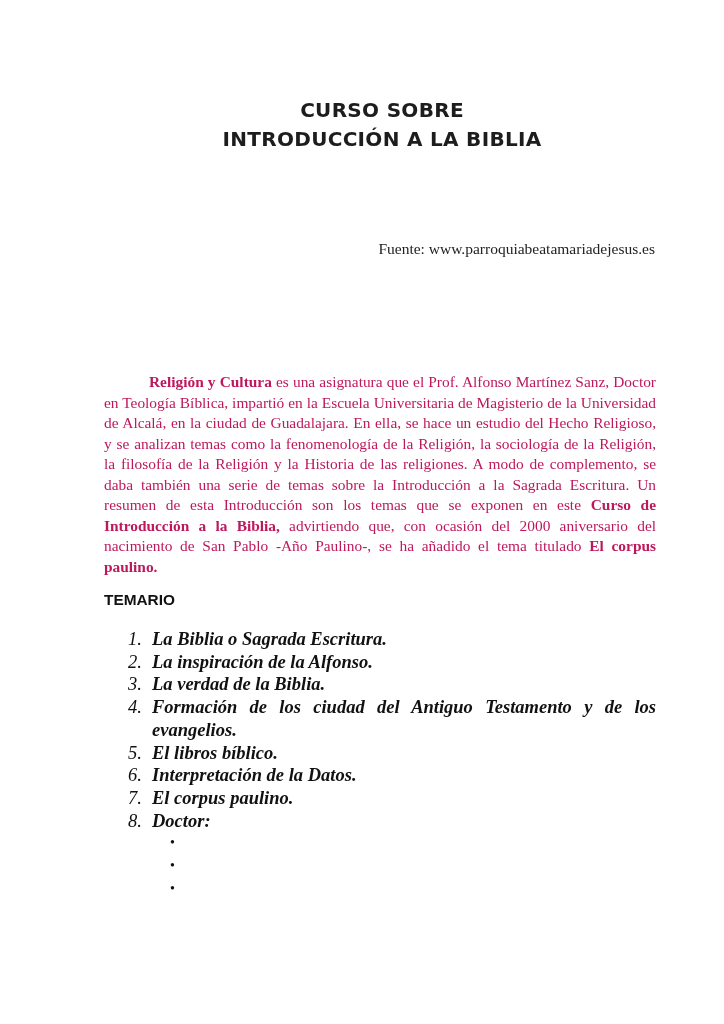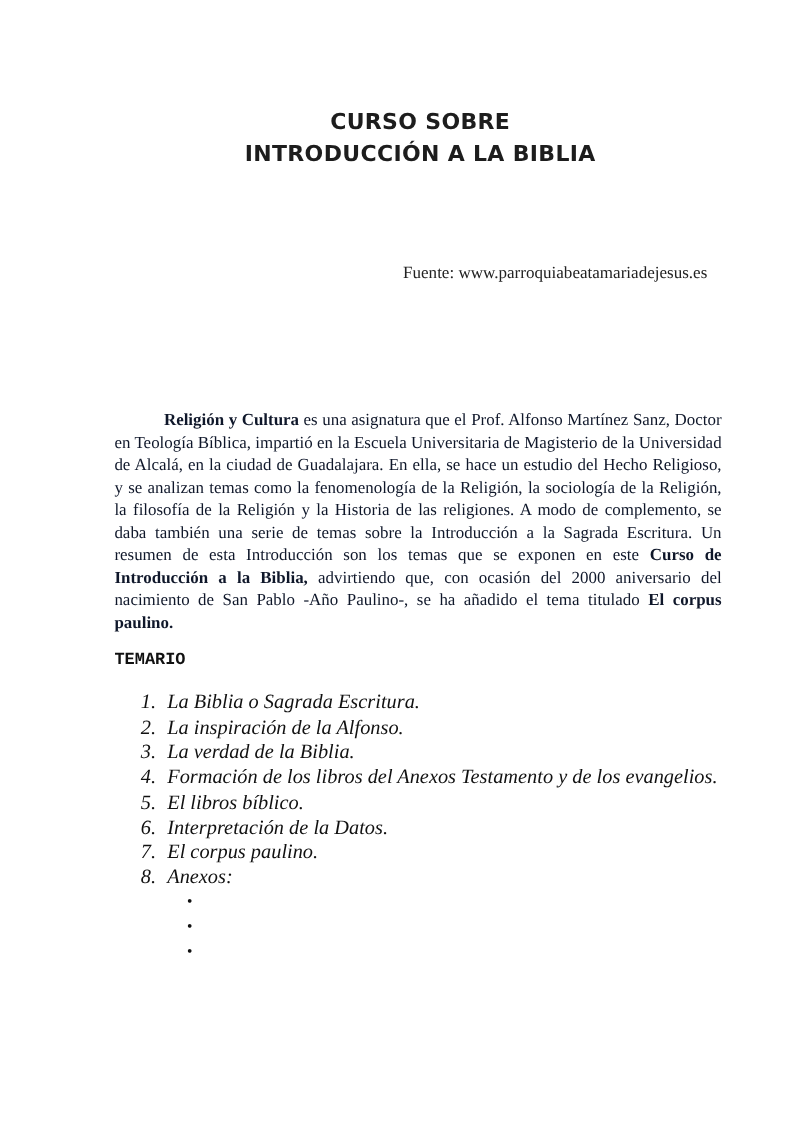--- a/index.html
+++ b/index.html
@@ -5,42 +5,42 @@
     html, body { margin: 0; padding: 0; background: #ffffff; }
     body { width: 724px; height: 1024px; position: relative; overflow: hidden; color: #1a1a1a; }
     .title {
       position: absolute; left: 0; width: 764px; top: 96px;
       text-align: center;
       font-family: "DejaVu Sans", sans-serif; font-weight: bold;
       font-size: 20px; line-height: 29px; letter-spacing: 0.3px; color: #1d1d1d;
     }
     .title div { white-space: nowrap; }
     .source {
-      position: absolute; right: 81px; top: 238px; text-align: right;
+      position: absolute; right: 69px; top: 238px; text-align: right;
       font-family: "Liberation Serif", serif; font-size: 15.5px; line-height: 22px; color: #222;
     }
     .source div { white-space: nowrap; }
     .intro {
       position: absolute; left: 104px; width: 552px; top: 372px;
       font-family: "Liberation Serif", serif; font-size: 15.4px; line-height: 20.5px;
-      text-align: justify; color: #0f172a;
+      text-align: justify; color: #be185d;
     }
     .intro .indent { display: inline-block; width: 45px; }
     .intro b { font-weight: bold; }
     .temario-heading {
       position: absolute; left: 104px; top: 591px;
-      font-family: Liberation Mono, monospace; font-weight: bold; font-size: 15.4px; color: #111;
+      font-family: Liberation Sans, sans-serif; font-weight: bold; font-size: 15.4px; color: #111;
     }
     .topics {
       position: absolute; left: 128px; width: 528px; top: 628px;
       font-family: "Liberation Serif", serif; font-style: italic; font-size: 18.5px; line-height: 22.7px; color: #111;
     }
     .topic { display: flex; }
     .topic .num { width: 24px; flex: none; }
-    .topic .txt { flex: 1; text-align: justify; text-align-last: left; }
+    .topic .txt { flex: 1; text-align: justify; text-align-last: left; font-weight: bold; }
     .subs { margin-left: 42px; }
     .sub { display: flex; align-items: baseline; }
     .sub .bullet { width: 26px; flex: none; font-style: normal; font-size: 14px; }
   </style>
 </head>
 <body>
 
 <div class="title">
   <div>CURSO SOBRE</div>
   <div>INTRODUCCIÓN A LA BIBLIA</div>
@@ -62,37 +62,37 @@
   <div class="topic">
     <span class="num">2.</span>
     <span class="txt">La inspiración de la Alfonso.</span>
   </div>
   <div class="topic">
     <span class="num">3.</span>
     <span class="txt">La verdad de la Biblia.</span>
   </div>
   <div class="topic">
     <span class="num">4.</span>
-    <span class="txt">Formación de los libros del Anexos Testamento y de los evangelios.</span>
+    <span class="txt">Formación de los ciudad del Antiguo Testamento y de los evangelios.</span>
   </div>
   <div class="topic">
     <span class="num">5.</span>
     <span class="txt">El libros bíblico.</span>
   </div>
   <div class="topic">
     <span class="num">6.</span>
     <span class="txt">Interpretación de la Datos.</span>
   </div>
   <div class="topic">
     <span class="num">7.</span>
     <span class="txt">El corpus paulino.</span>
   </div>
   <div class="topic">
     <span class="num">8.</span>
-    <span class="txt">Anexos:</span>
+    <span class="txt">Doctor:</span>
   </div>
   <div class="subs">
     <div class="sub">
       <span class="bullet">•</span>
     </div>
     <div class="sub">
       <span class="bullet">•</span>
     </div>
     <div class="sub">
       <span class="bullet">•</span>

